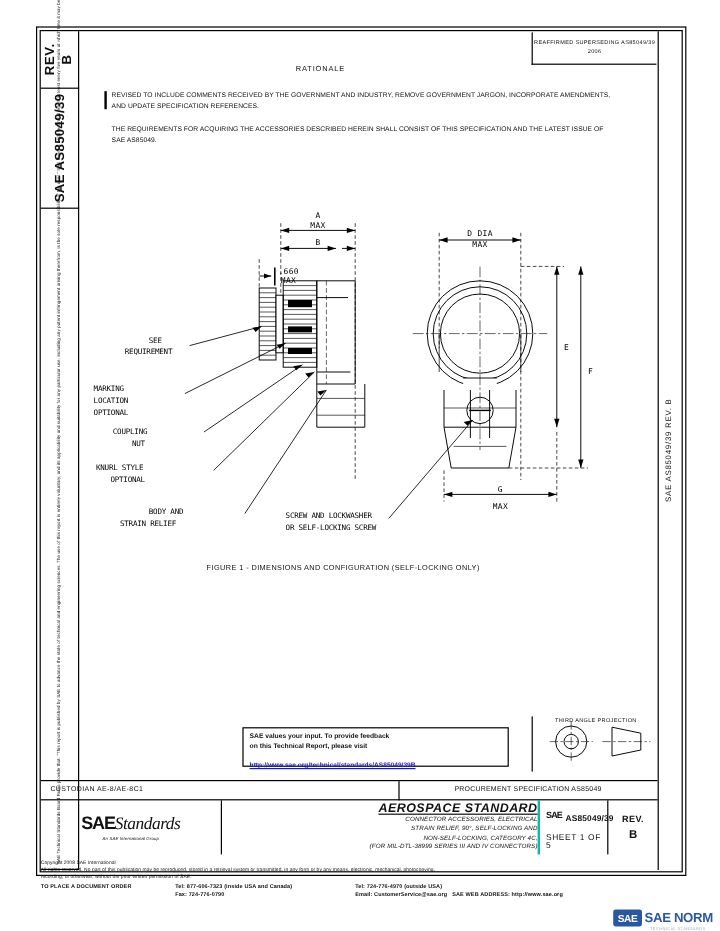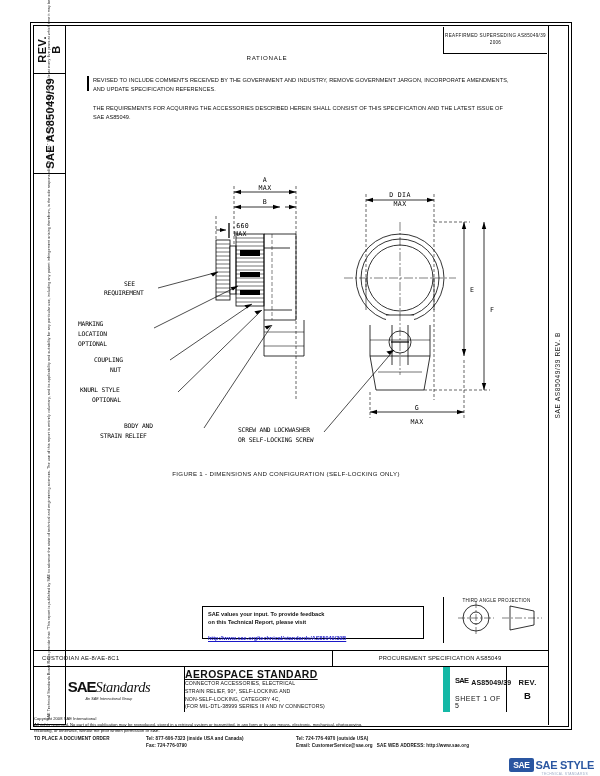--- a/index.html
+++ b/index.html
@@ -58,22 +58,22 @@
   .cust-row{position:absolute;left:34px;top:650px;width:514px;height:17px;border-top:1px solid #000;border-bottom:1px solid #000;
             box-sizing:border-box;}
   .cust-l{position:absolute;left:8px;top:4px;font-size:5.8px;letter-spacing:.35px;}
   .cust-div{position:absolute;left:298px;top:0;width:1px;height:16px;background:#000;}
   .cust-r{position:absolute;left:306px;top:4px;width:200px;text-align:center;font-size:5.8px;letter-spacing:.2px;}
 
   
   .tb{position:absolute;left:34px;top:667px;width:514px;height:45px;box-sizing:border-box;}
   .tb-c1{position:absolute;left:0;top:0;width:151px;height:45px;border-right:1px solid #000;box-sizing:border-box;
          display:flex;flex-direction:column;align-items:center;justify-content:center;}
-  .tb-c2{position:absolute;left:151px;top:0;width:265px;height:45px;border-right:7px solid #14b8a6;box-sizing:border-box;
-         text-align:left;padding-top:2px;}
+  .tb-c2{position:absolute;left:151px;top:0;width:265px;height:45px;border-right:2px solid #14b8a6;box-sizing:border-box;
+         text-align:right;padding-top:2px;font-style:italic;}
   .tb-c3{position:absolute;left:416px;top:0;width:57px;height:45px;border-right:1px solid #000;box-sizing:border-box;padding:4px 0 0 5px;}
   .tb-c4{position:absolute;left:473px;top:0;width:41px;height:45px;box-sizing:border-box;
          display:flex;flex-direction:column;align-items:center;justify-content:center;}
 
   .sae-logo{font-weight:bold;font-size:15px;letter-spacing:-1px;}
   .sae-aero{font-size:14.5px;font-style:italic;letter-spacing:-.4px;font-family:"Liberation Serif",serif;}
   .sae-sub{font-size:3.6px;font-style:italic;letter-spacing:.1px;margin-top:1px;}
   .as-title{font-size:10.4px;font-weight:bold;letter-spacing:.4px;text-decoration:underline;}
   .as-line{font-size:5.2px;line-height:1.5;letter-spacing:.1px;}
   .docnum{font-size:7px;font-weight:bold;letter-spacing:.1px;}
@@ -362,17 +362,17 @@
     </div>
     <div class="foot-grid">
       <div class="fg1 b"></div>
       <div class="fg2 b">Fax: 724-776-0790</div>
       <div class="fg3 b"><span>Email: CustomerService@sae.org</span> &nbsp; <span>SAE WEB ADDRESS:</span> <span>http://www.sae.org</span></div>
     </div>
   </div>
 
   <div class="wm">
     <span class="wm-badge">SAE</span>
-    <span class="wm-txt">SAE STYLE</span>
+    <span class="wm-txt">SAE NORM</span>
     <span class="wm-sub">TECHNICAL STANDARDS</span>
   </div>
 
 </div>
 
 </body></html>

